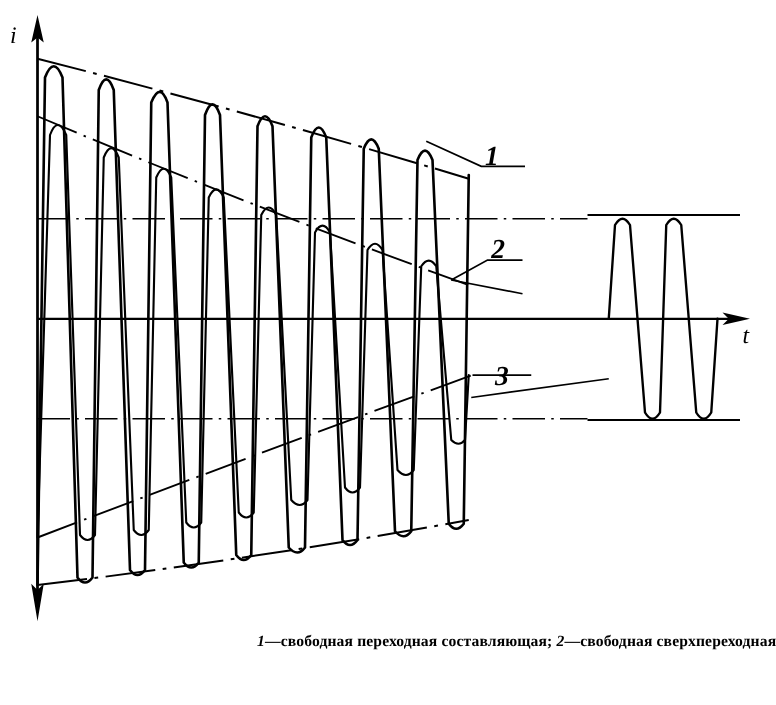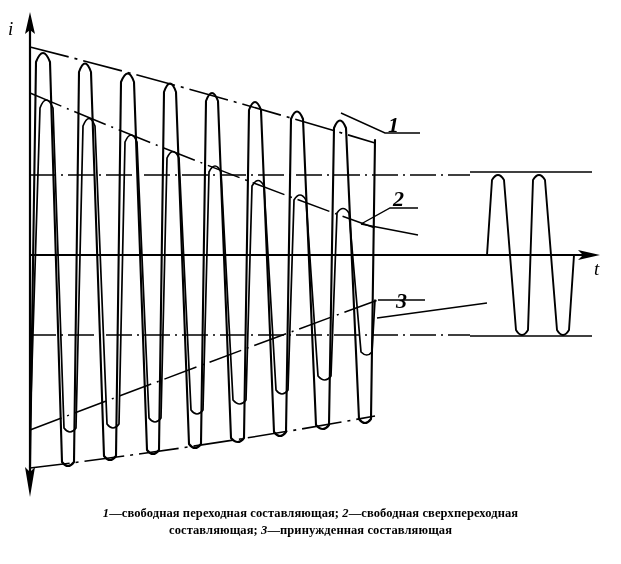--- a/index.html
+++ b/index.html
@@ -6,21 +6,21 @@
   body{width:621px;height:564px;font-family:"Liberation Serif",serif;color:#000;}
   #root{position:relative;width:621px;height:564px;overflow:hidden;background:#fff;}
   #figure{position:absolute;left:0;top:0;width:621px;height:500px;}
   .axis-label{position:absolute;font-style:italic;font-family:"Liberation Serif",serif;color:#000;}
   #label-i{left:8px;top:18px;font-size:19px;}
   #label-t{left:594px;top:258px;font-size:19px;}
   .callout{position:absolute;font-style:italic;font-weight:700;font-family:"Liberation Serif",serif;font-size:22px;color:#000;}
   #callout-1{left:388px;top:112px;}
   #callout-2{left:393px;top:186px;}
   #callout-3{left:396px;top:288px;}
-  #caption{position:absolute;left:0;top:505px;width:621px;text-align:center;
+  #caption{position:absolute;left:0;top:505px;width:621px;text-align:right;
            font-family:"Liberation Serif",serif;font-size:12.5px;font-weight:700;
            line-height:17px;color:#000;letter-spacing:0.1px;}
   #caption .num{font-style:italic;}
 </style>
 </head>
 <body>
 
 <div id="root">
 
   <svg id="figure" viewBox="0 0 621 500" xmlns="http://www.w3.org/2000/svg">
@@ -105,18 +105,15 @@
   <div class="callout" id="callout-1">1</div>
 
   <div class="callout" id="callout-2">2</div>
 
   <div class="callout" id="callout-3">3</div>
 
   <div id="caption">
     <div>
       <span class="num">1</span><span>—свободная переходная составляющая; </span><span class="num">2</span><span>—свободная сверхпереходная</span>
     </div>
-    <div>
-      <span>составляющая; </span><span class="num">3</span><span>—принужденная составляющая</span>
-    </div>
   </div>
 
 </div>
 
 </body></html>

